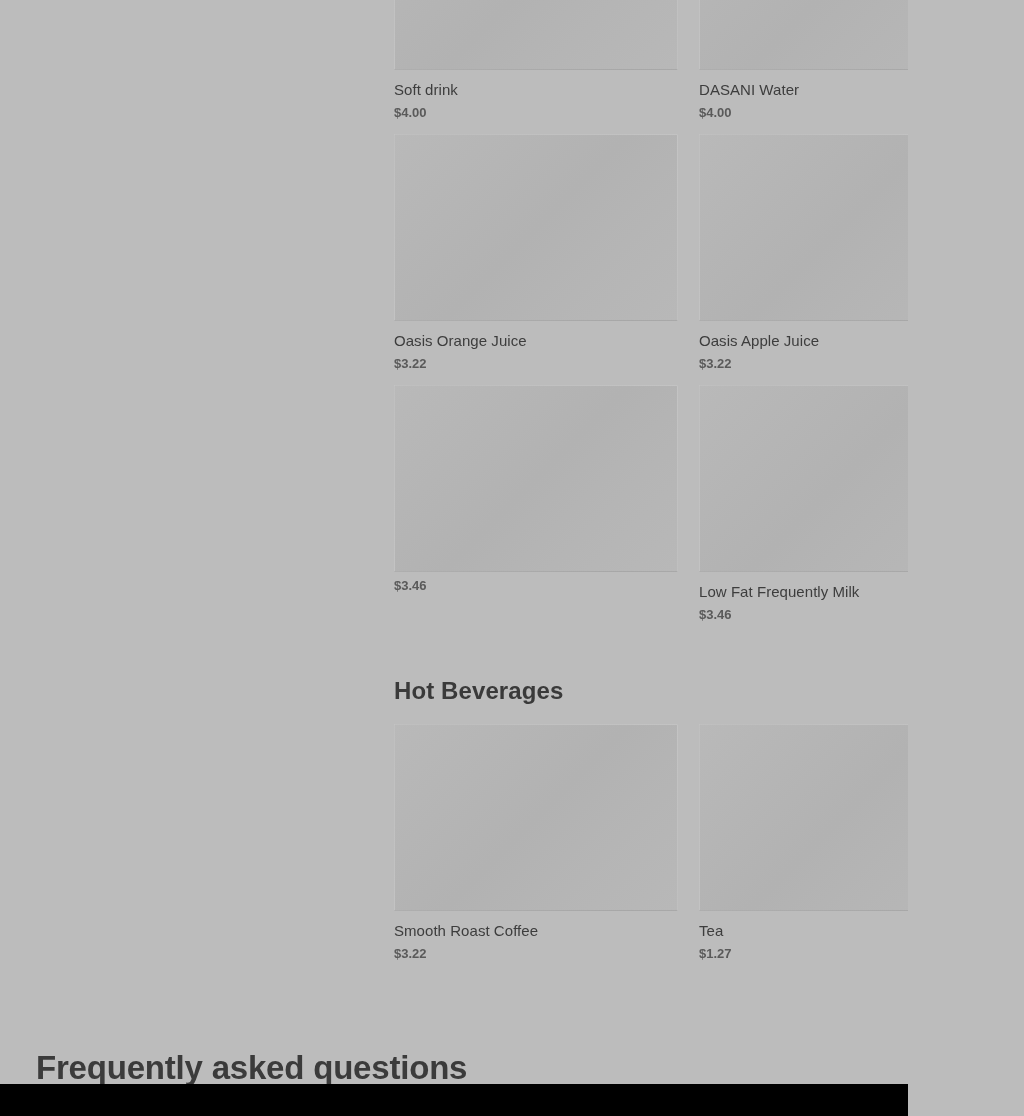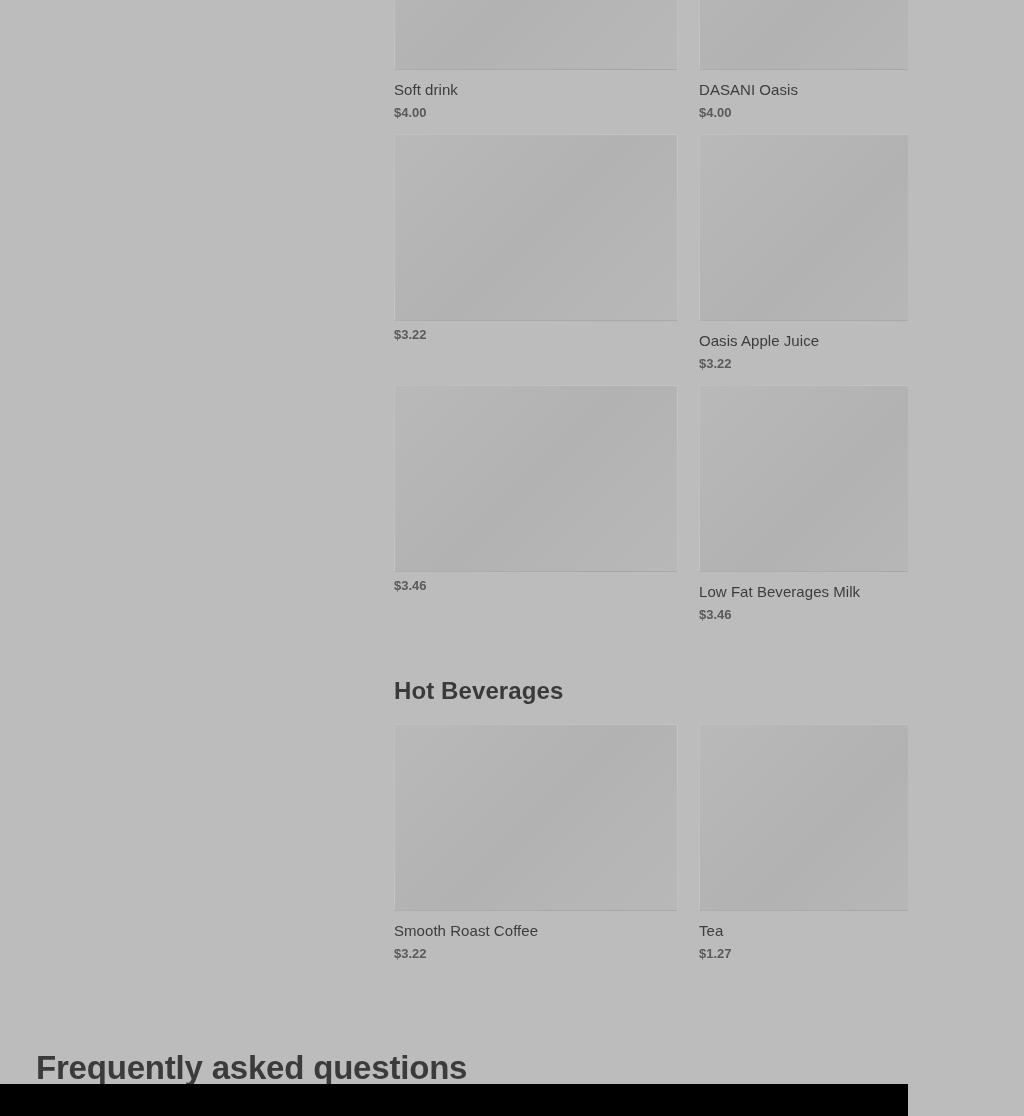--- a/index.html
+++ b/index.html
@@ -134,43 +134,44 @@
       <div class="product-grid">
 
         <div class="product-card">
           <div class="product-thumb"></div>
           <div class="product-name">Soft drink</div>
           <div class="product-price">$4.00</div>
         </div>
 
         <div class="product-card">
           <div class="product-thumb"></div>
-          <div class="product-name">DASANI Oasis</div>
+          <div class="product-name">DASANI Water</div>
           <div class="product-price">$4.00</div>
         </div>
 
         <div class="product-card">
           <div class="product-thumb"></div>
+          <div class="product-name">Oasis Orange Juice</div>
           <div class="product-price">$3.22</div>
         </div>
 
         <div class="product-card">
           <div class="product-thumb"></div>
           <div class="product-name">Oasis Apple Juice</div>
           <div class="product-price">$3.22</div>
         </div>
 
         <div class="product-card">
           <div class="product-thumb"></div>
           <div class="product-price">$3.46</div>
         </div>
 
         <div class="product-card">
           <div class="product-thumb"></div>
-          <div class="product-name">Low Fat Beverages Milk</div>
+          <div class="product-name">Low Fat Frequently Milk</div>
           <div class="product-price">$3.46</div>
         </div>
 
       </div>
     </div>
 
     <div class="section-block">
       <div class="section-heading">Hot Beverages</div>
       <div class="product-grid">
 

